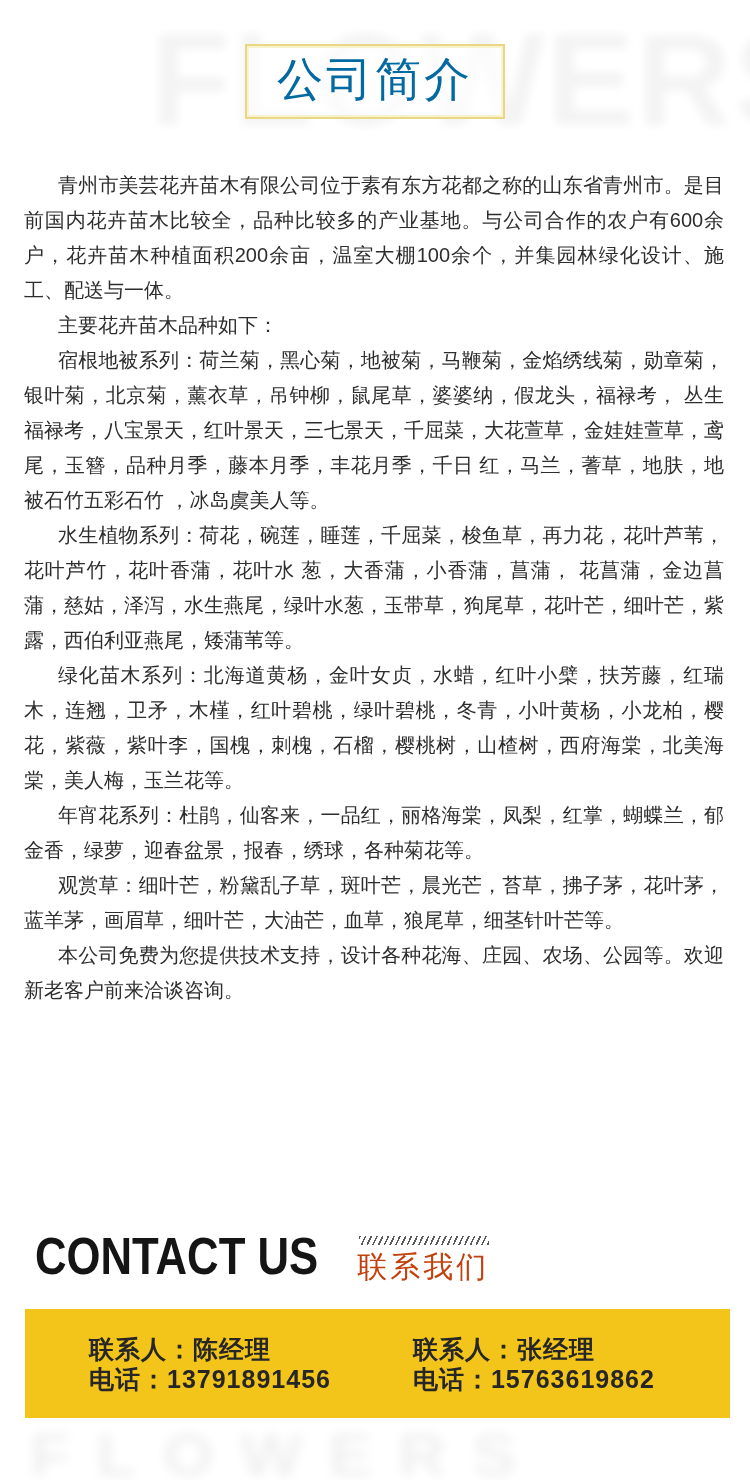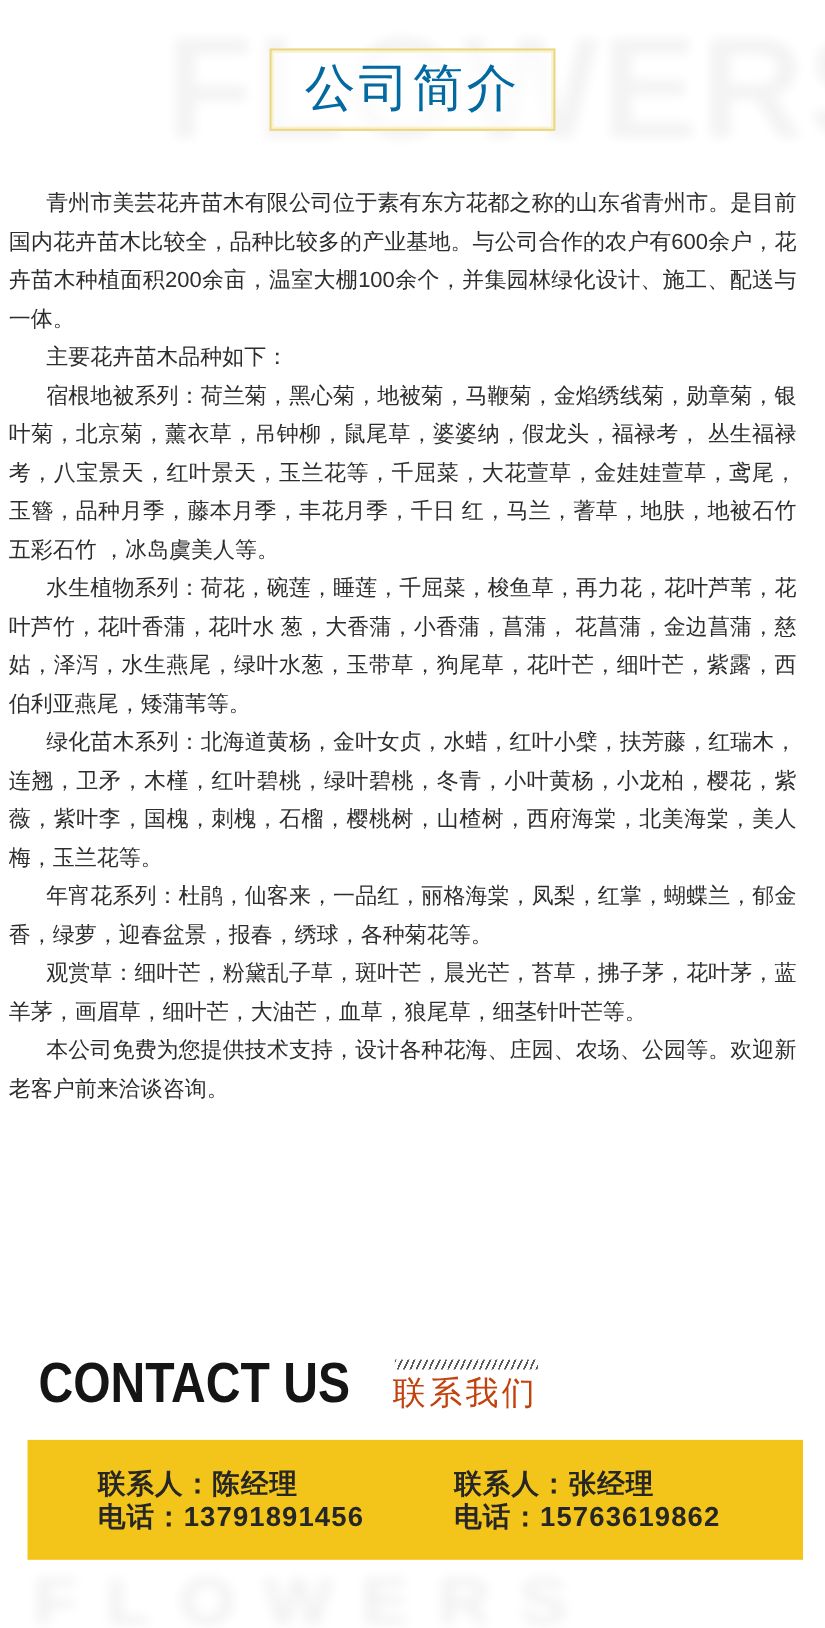--- a/index.html
+++ b/index.html
@@ -34,21 +34,21 @@
     border:2px solid #e9d784;
     box-shadow:inset 0 0 0 2px #f8f2cf;
     padding:3px 30px 6px 30px;
     background:rgba(255,255,255,0.65);
     z-index:2;
   }
   .title-text { font-size:46px; color:#0369a1; letter-spacing:3px; }
 
   
   .intro {
-    position:absolute; top:168px; left:8px; right:26px;
+    position:absolute; top:168px; left:24px; right:26px;
     max-height:1062px; overflow:hidden; z-index:1;
   }
   .intro p {
     margin:0; font-size:20px; line-height:35px;
     text-align:justify; text-justify:inter-ideograph;
     text-indent:34px; color:#2d2d2d;
   }
 
   
   .contact-header {
@@ -92,21 +92,21 @@
 
   <div class="watermark watermark-top">FLOWERS</div>
 
   <div class="title-box">
     <span class="title-text">公司简介</span>
   </div>
 
   <div class="intro">
     <p>青州市美芸花卉苗木有限公司位于素有东方花都之称的山东省青州市。是目前国内花卉苗木比较全，品种比较多的产业基地。与公司合作的农户有600余户，花卉苗木种植面积200余亩，温室大棚100余个，并集园林绿化设计、施工、配送与一体。</p>
     <p>主要花卉苗木品种如下：</p>
-    <p>宿根地被系列：荷兰菊，黑心菊，地被菊，马鞭菊，金焰绣线菊，勋章菊，银叶菊，北京菊，薰衣草，吊钟柳，鼠尾草，婆婆纳，假龙头，福禄考， 丛生福禄考，八宝景天，红叶景天，玉兰花等，千屈菜，大花萱草，金娃娃萱草，鸢尾，玉簪，品种月季，藤本月季，丰花月季，千日 红，马兰，蓍草，地肤，地被石竹五彩石竹 ，冰岛虞美人等。</p>
+    <p>宿根地被系列：荷兰菊，黑心菊，地被菊，马鞭菊，金焰绣线菊，勋章菊，银叶菊，北京菊，薰衣草，吊钟柳，鼠尾草，婆婆纳，假龙头，福禄考， 丛生福禄考，八宝景天，红叶景天，三七景天，千屈菜，大花萱草，金娃娃萱草，鸢尾，玉簪，品种月季，藤本月季，丰花月季，千日 红，马兰，蓍草，地肤，地被石竹五彩石竹 ，冰岛虞美人等。</p>
     <p>水生植物系列：荷花，碗莲，睡莲，千屈菜，梭鱼草，再力花，花叶芦苇，花叶芦竹，花叶香蒲，花叶水 葱，大香蒲，小香蒲，菖蒲， 花菖蒲，金边菖蒲，慈姑，泽泻，水生燕尾，绿叶水葱，玉带草，狗尾草，花叶芒，细叶芒，紫露，西伯利亚燕尾，矮蒲苇等。</p>
     <p>绿化苗木系列：北海道黄杨，金叶女贞，水蜡，红叶小檗，扶芳藤，红瑞木，连翘，卫矛，木槿，红叶碧桃，绿叶碧桃，冬青，小叶黄杨，小龙柏，樱花，紫薇，紫叶李，国槐，刺槐，石榴，樱桃树，山楂树，西府海棠，北美海棠，美人梅，玉兰花等。</p>
     <p>年宵花系列：杜鹃，仙客来，一品红，丽格海棠，凤梨，红掌，蝴蝶兰，郁金香，绿萝，迎春盆景，报春，绣球，各种菊花等。</p>
     <p>观赏草：细叶芒，粉黛乱子草，斑叶芒，晨光芒，苔草，拂子茅，花叶茅，蓝羊茅，画眉草，细叶芒，大油芒，血草，狼尾草，细茎针叶芒等。</p>
     <p>本公司免费为您提供技术支持，设计各种花海、庄园、农场、公园等。欢迎新老客户前来洽谈咨询。</p>
   </div>
 
   <div class="contact-header">
     <span class="contact-en">CONTACT US</span>
     <span class="contact-zh-wrap">

